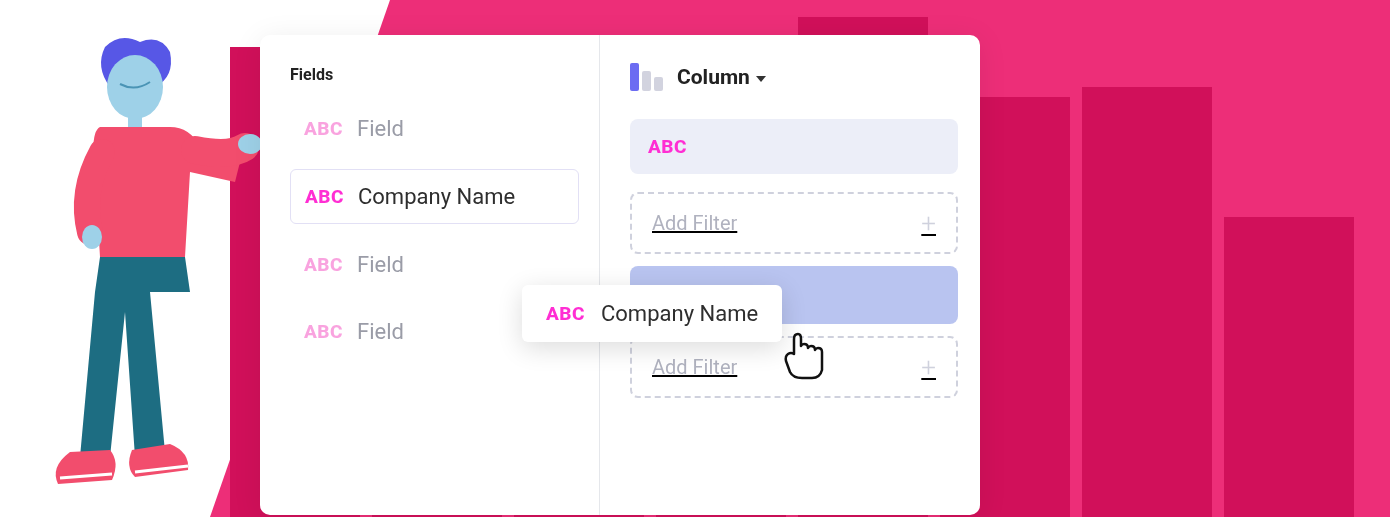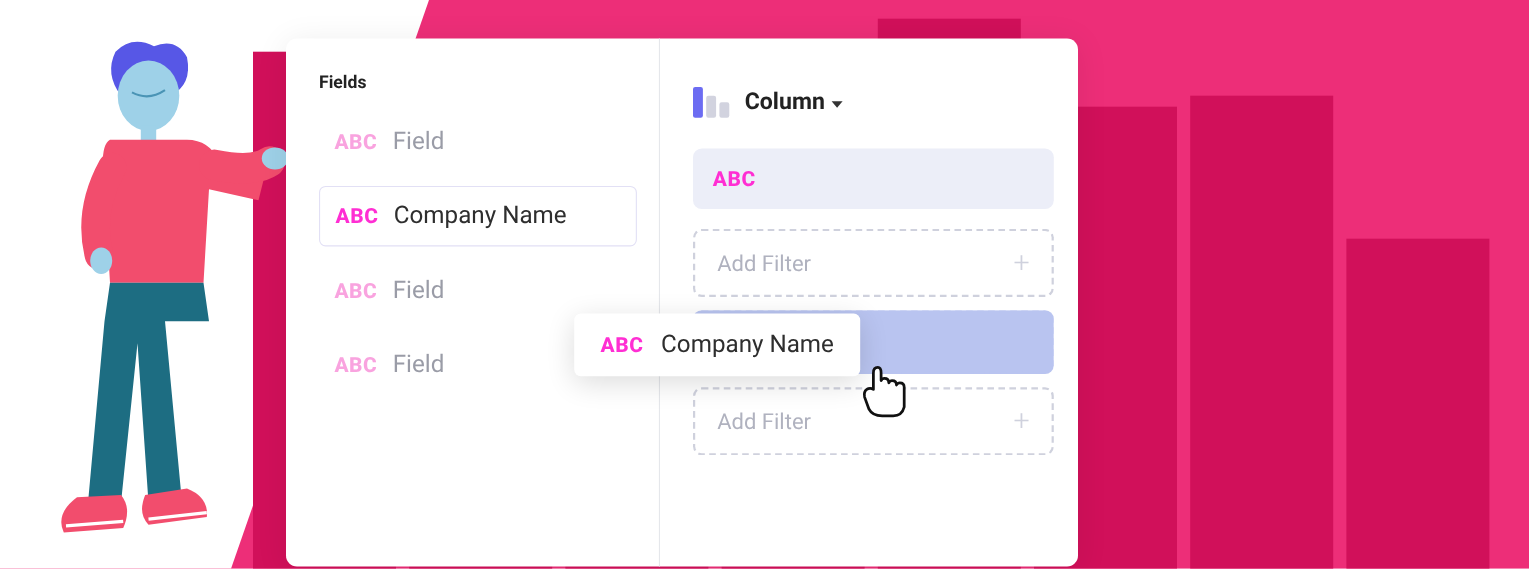--- a/index.html
+++ b/index.html
@@ -61,21 +61,21 @@
     z-index: 4;
     overflow: visible;
   }
   .panel-left {
     width: 340px;
     padding: 30px 20px 20px 30px;
     border-right: 1px solid #e5e7eb;
   }
   .panel-right {
     flex: 1;
-    padding: 44px 22px 20px 30px;
+    padding: 28px 22px 20px 30px;
   }
 
   .fields-title {
     font-weight: 700;
     font-size: 16px;
     color: #222;
     margin-bottom: 18px;
   }
 
   .field-item {
@@ -142,20 +142,21 @@
     padding: 16px 18px;
     border-radius: 8px;
     font-size: 22px;
     color: #2e2e2e;
     margin-bottom: 18px;
   }
   .relationship-row .abc-icon { color: #ff2ed3; }
 
   .filter-zone {
     margin-bottom: 14px;
+    text-decoration: underline;
   }
   .add-filter {
     border: 2px dashed #cfd1dd;
     border-radius: 8px;
     padding: 16px 20px;
     display: flex;
     align-items: center;
     justify-content: space-between;
     color: #b0b2bf;
     font-size: 20px;

